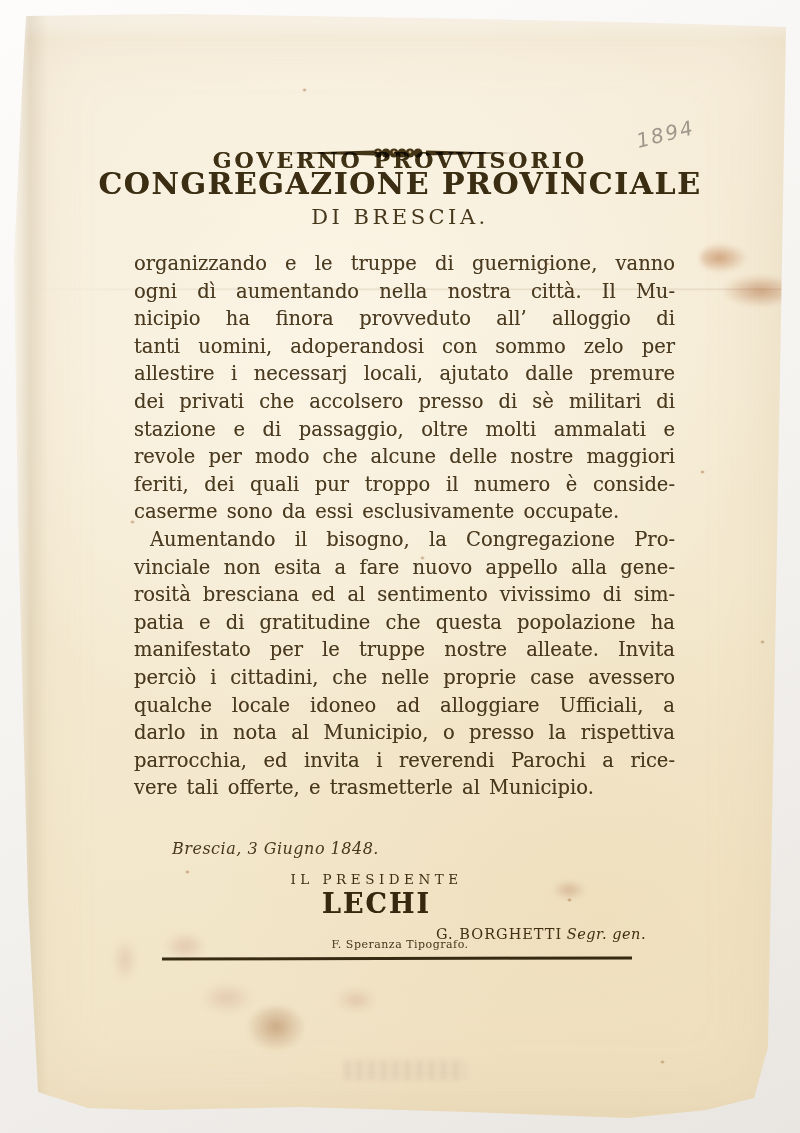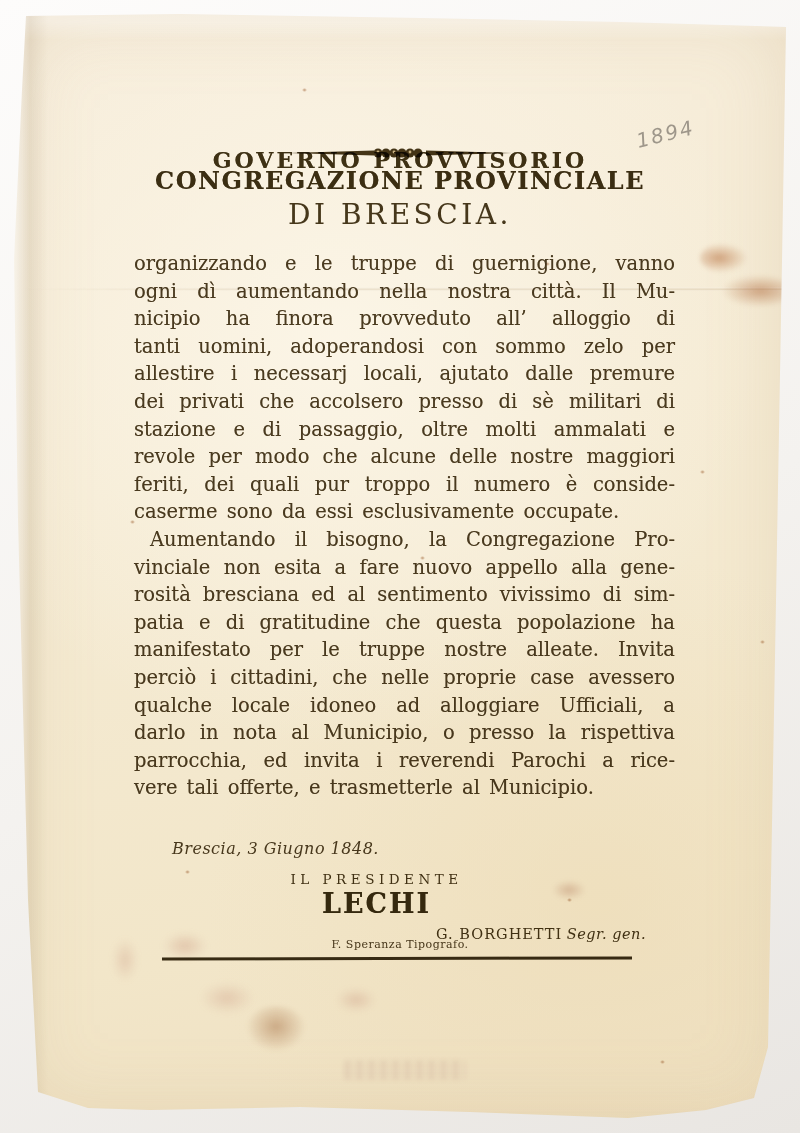--- a/index.html
+++ b/index.html
@@ -47,23 +47,23 @@
   .bleed{position:absolute; left:344px; top:1060px; width:122px; height:20px; pointer-events:none;
     background:repeating-linear-gradient(90deg, rgba(165,120,115,.30) 0 7px, rgba(165,120,115,.05) 7px 12px);
     filter:blur(2.4px); opacity:.45; border-radius:3px;}
   
   .ink{mix-blend-mode:multiply; color:#46391f;}
   .abs{position:absolute;}
   .center{text-align:center;}
   .masthead-gov{left:20px; top:125px; width:760px; font-size:22px; font-weight:bold;
     letter-spacing:3px; color:#3f3316; text-shadow:0 0 .5px rgba(62,48,18,.6);margin-top:22px;}
   .ornament-wrap{left:20px; top:146px; width:760px;}
-  .title-main{left:20px; top:166px; width:760px; font-size:24px; font-weight:bold;
+  .title-main{left:20px; top:166px; width:760px; font-size:30px; font-weight:bold;
     letter-spacing:1.5px; color:#3c3014; text-shadow:0 0 .6px rgba(60,46,16,.55);}
-  .title-sub{left:20px; top:198px; width:760px; font-size:28px; letter-spacing:3.5px; color:#473a1e;}
+  .title-sub{left:20px; top:205px; width:760px; font-size:21px; letter-spacing:3.5px; color:#473a1e;}
   .body-block{left:134px; top:250px; width:541px; font-size:19.5px; line-height:27.6px;
     color:#4b3d23; text-shadow:0 0 .4px rgba(70,55,28,.4);}
   .line{text-align:justify; text-align-last:justify; word-spacing:1px; white-space:normal;}
   .para div.line:last-of-type{text-align-last:left; word-spacing:3px;}
   .para2 div.line:first-of-type{text-indent:16px;}
   .dropcap{font-size:44px; line-height:0; font-weight:bold; margin-right:3px; position:relative; top:1px;}
   .dateline{left:172px; top:839px; font-style:italic; font-size:16px; color:#4b3d23; letter-spacing:.5px;}
   .sig-block{left:104px; top:871px; width:545px;}
   .sig-role{font-size:13.5px; letter-spacing:4.5px; color:#443618;}
   .sig-name{font-size:27px; font-weight:bold; letter-spacing:2px; margin-top:1px; color:#382d12;

